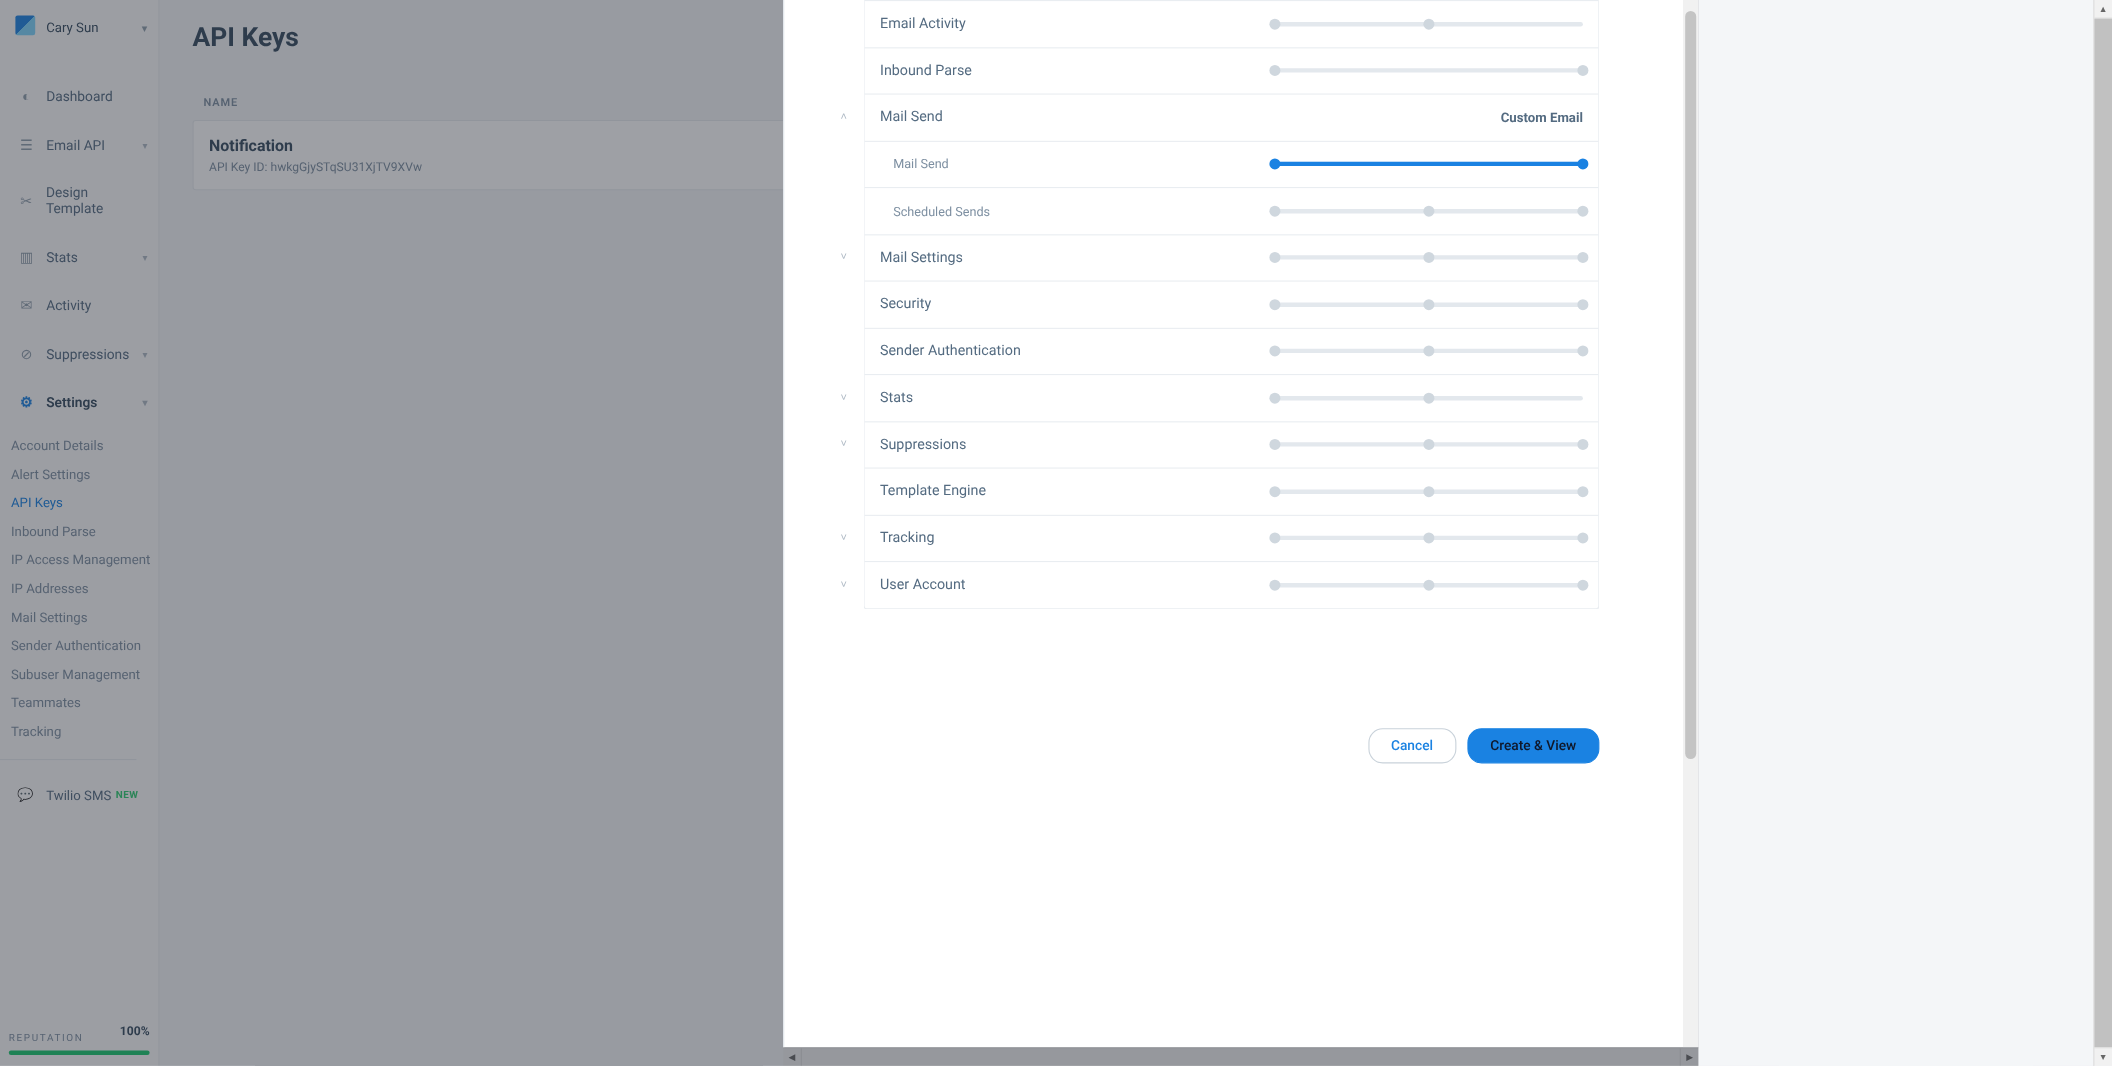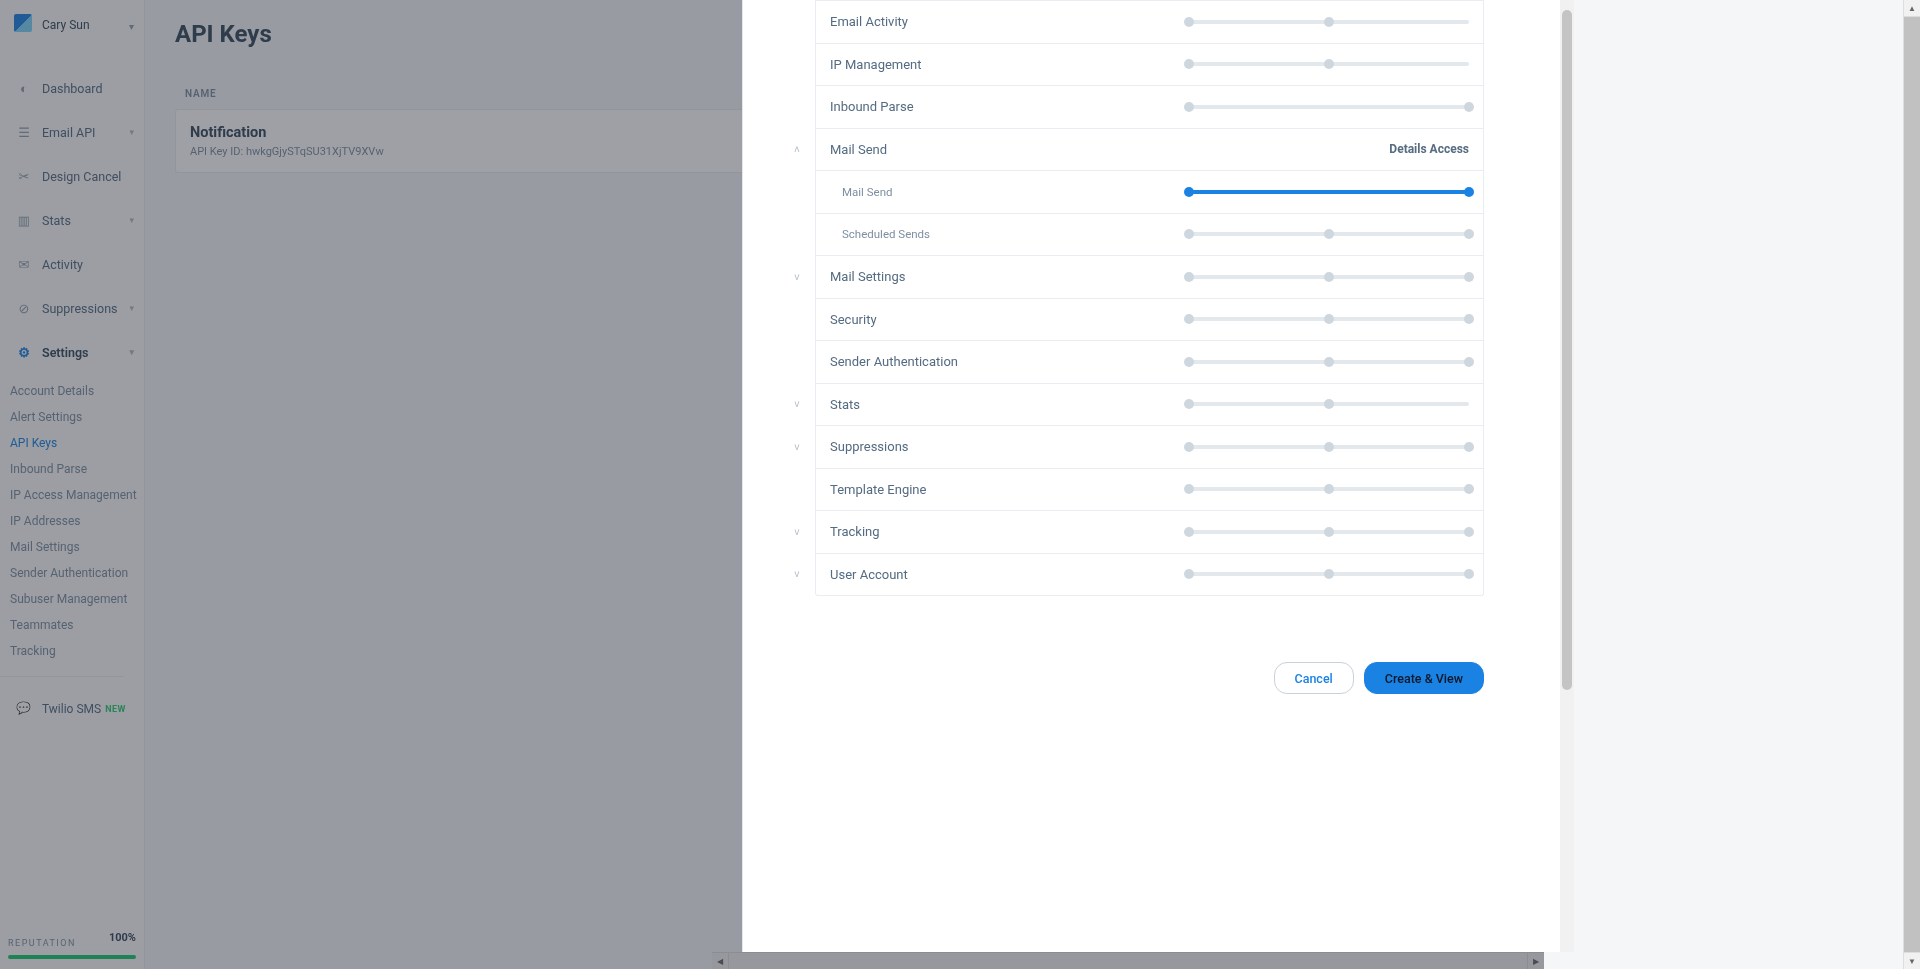--- a/index.html
+++ b/index.html
@@ -99,21 +99,20 @@
   .api-row .rid{font-size:11px;color:#7d8fa1;}
 
   
   .modal {
     position:absolute;
     top:0; left:712px; width:832px; height:952px;
     background:#fff;
     z-index:10;
     border-left:1px solid #e1e6eb;
     overflow:hidden;
-    margin-left:30px;
   }
   .modal-inner-scroll{
     position:absolute; right:0; top:0; width:14px; height:100%;
     background:#f1f1f1;
   }
   .modal-inner-scroll .mthumb{position:absolute;left:2px;right:2px;top:10px;height:680px;background:#c4c4c4;border-radius:5px;}
 
   .perm-list{
     position:absolute; left:72px; top:0; right:90px;
     border:1px solid #e9edf1; border-top:none;
@@ -179,21 +178,21 @@
         <span class="icon">◐</span>
         <span>Dashboard</span>
       </div>
       <div class="nav-item-exp">
         <span class="icon">☰</span>
         <span>Email API</span>
         <span class="chev">▾</span>
       </div>
       <div class="nav-item">
         <span class="icon">✂</span>
-        <span>Design Cancel</span>
+        <span>Design Template</span>
       </div>
       <div class="nav-item-exp">
         <span class="icon">▥</span>
         <span>Stats</span>
         <span class="chev">▾</span>
       </div>
       <div class="nav-item">
         <span class="icon">✉</span>
         <span>Activity</span>
       </div>
@@ -256,44 +255,35 @@
     <div class="perm-row">
       <span class="perm-label">Email Activity</span>
       <div class="perm-slider-wrap">
         <div class="slider">
             <span class="stop s0 handle"></span>
             <span class="stop s1 handle"></span>
           </div>
       </div>
     </div>
 
-    <div class="perm-row">
-      <span class="perm-label">IP Management</span>
-      <div class="perm-slider-wrap">
-        <div class="slider">
-            <span class="stop s0 handle"></span>
-            <span class="stop s1 handle"></span>
-          </div>
-      </div>
-    </div>
 
     <div class="perm-row">
       <span class="perm-label">Inbound Parse</span>
       <div class="perm-slider-wrap">
         <div class="slider">
             <span class="stop s0 handle"></span>
             <span class="stop s2 handle"></span>
           </div>
       </div>
     </div>
 
     <div class="perm-row">
       <span class="expander">˄</span>
       <span class="perm-label">Mail Send</span>
-      <span class="custom-lbl">Details Access</span>
+      <span class="custom-lbl">Custom Email</span>
     </div>
 
     <div class="perm-row sub">
       <span class="perm-label">Mail Send</span>
       <div class="perm-slider-wrap">
         <div class="slider pos2 active">
             <div class="fill"></div>
             <span class="stop s0"></span>
             <span class="stop s2 handle"></span>
           </div>

